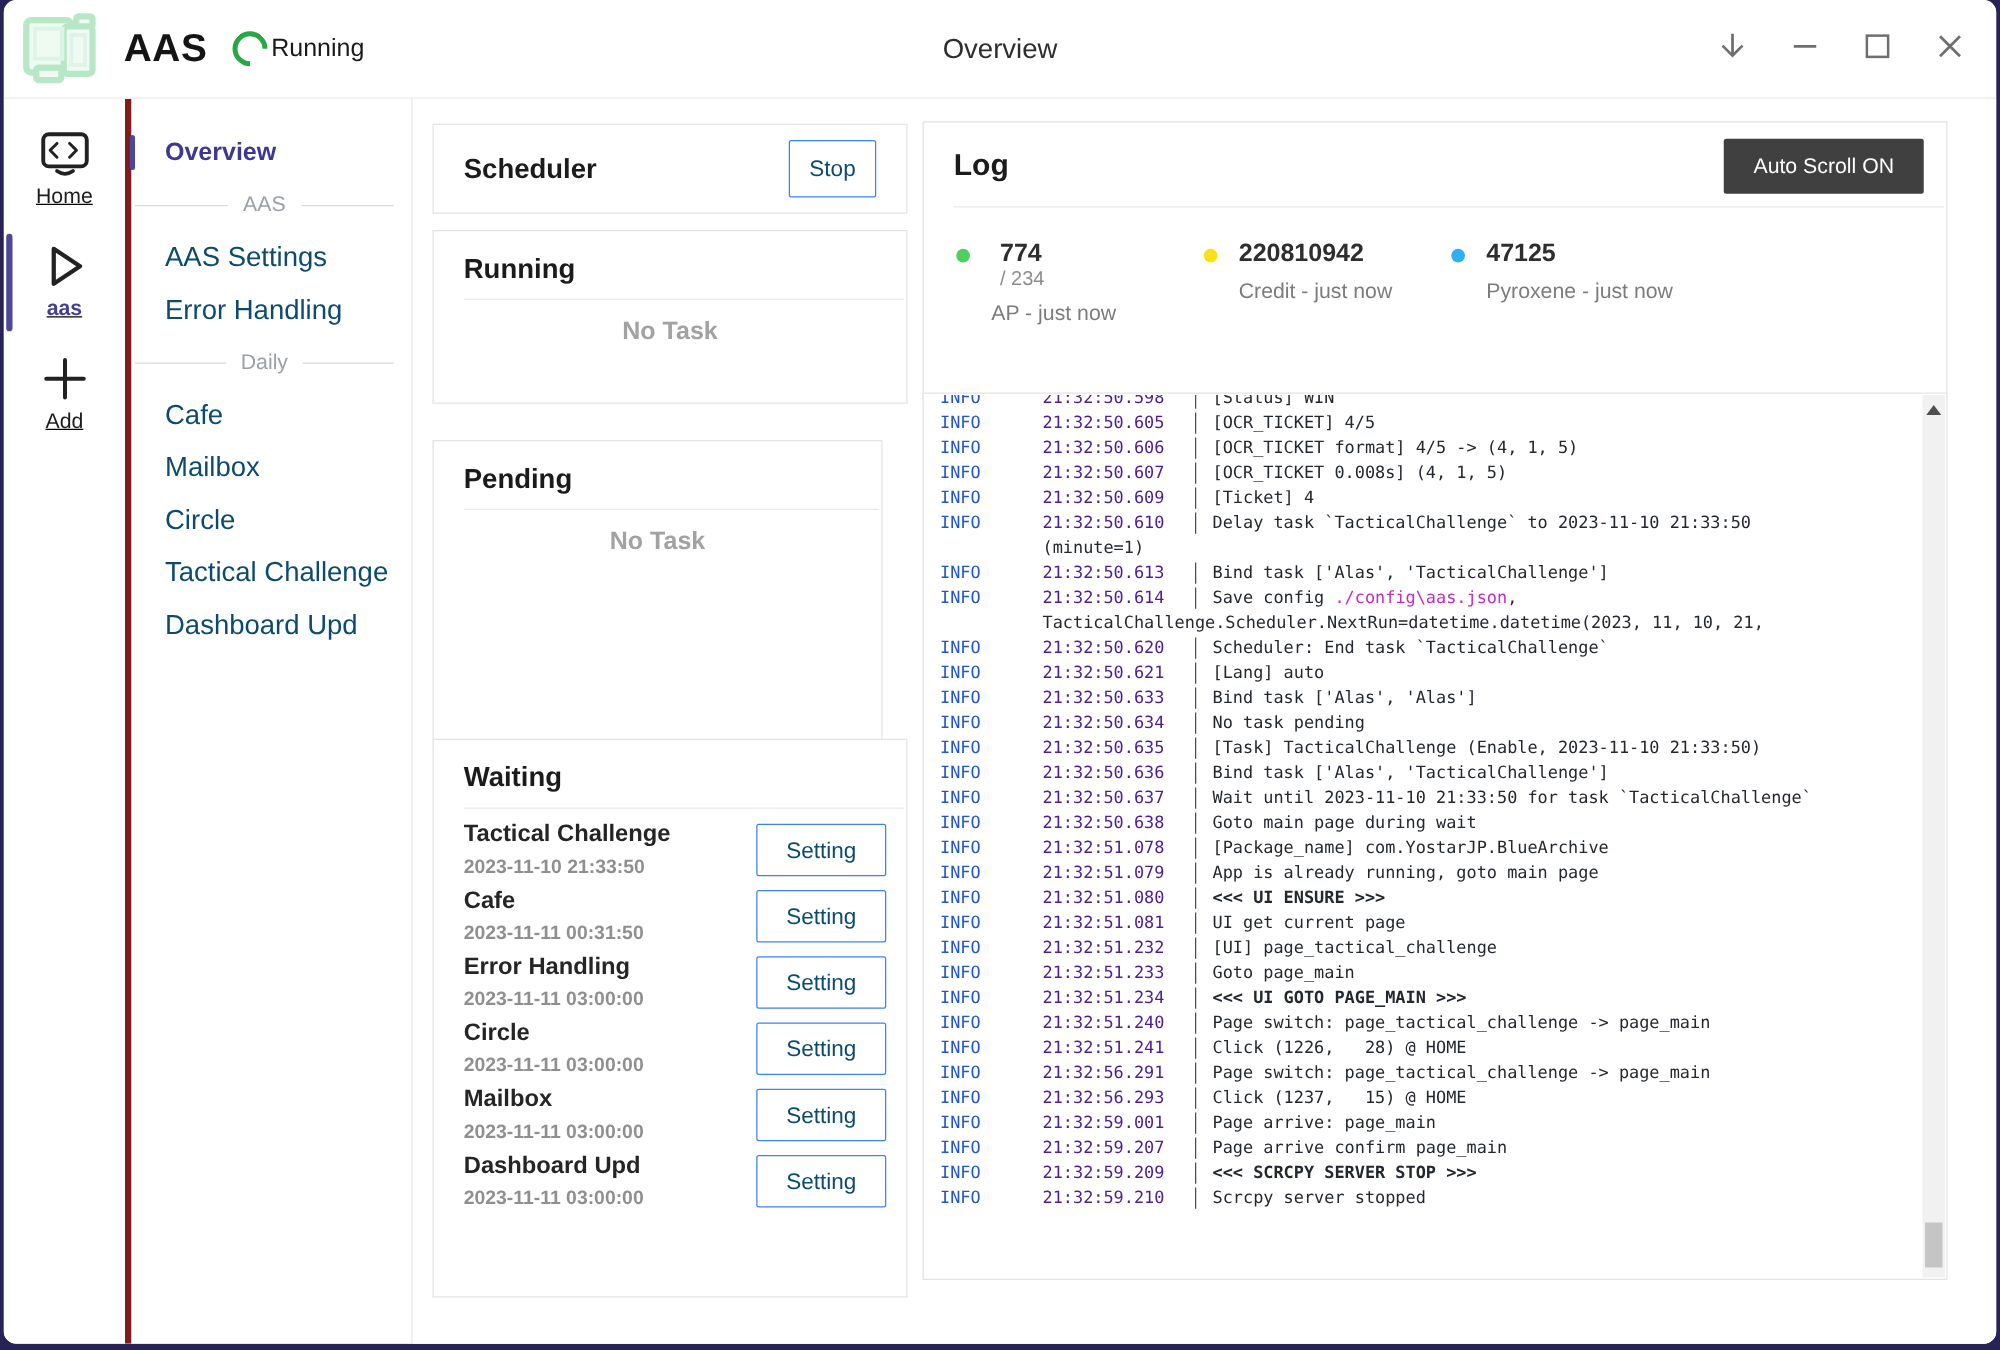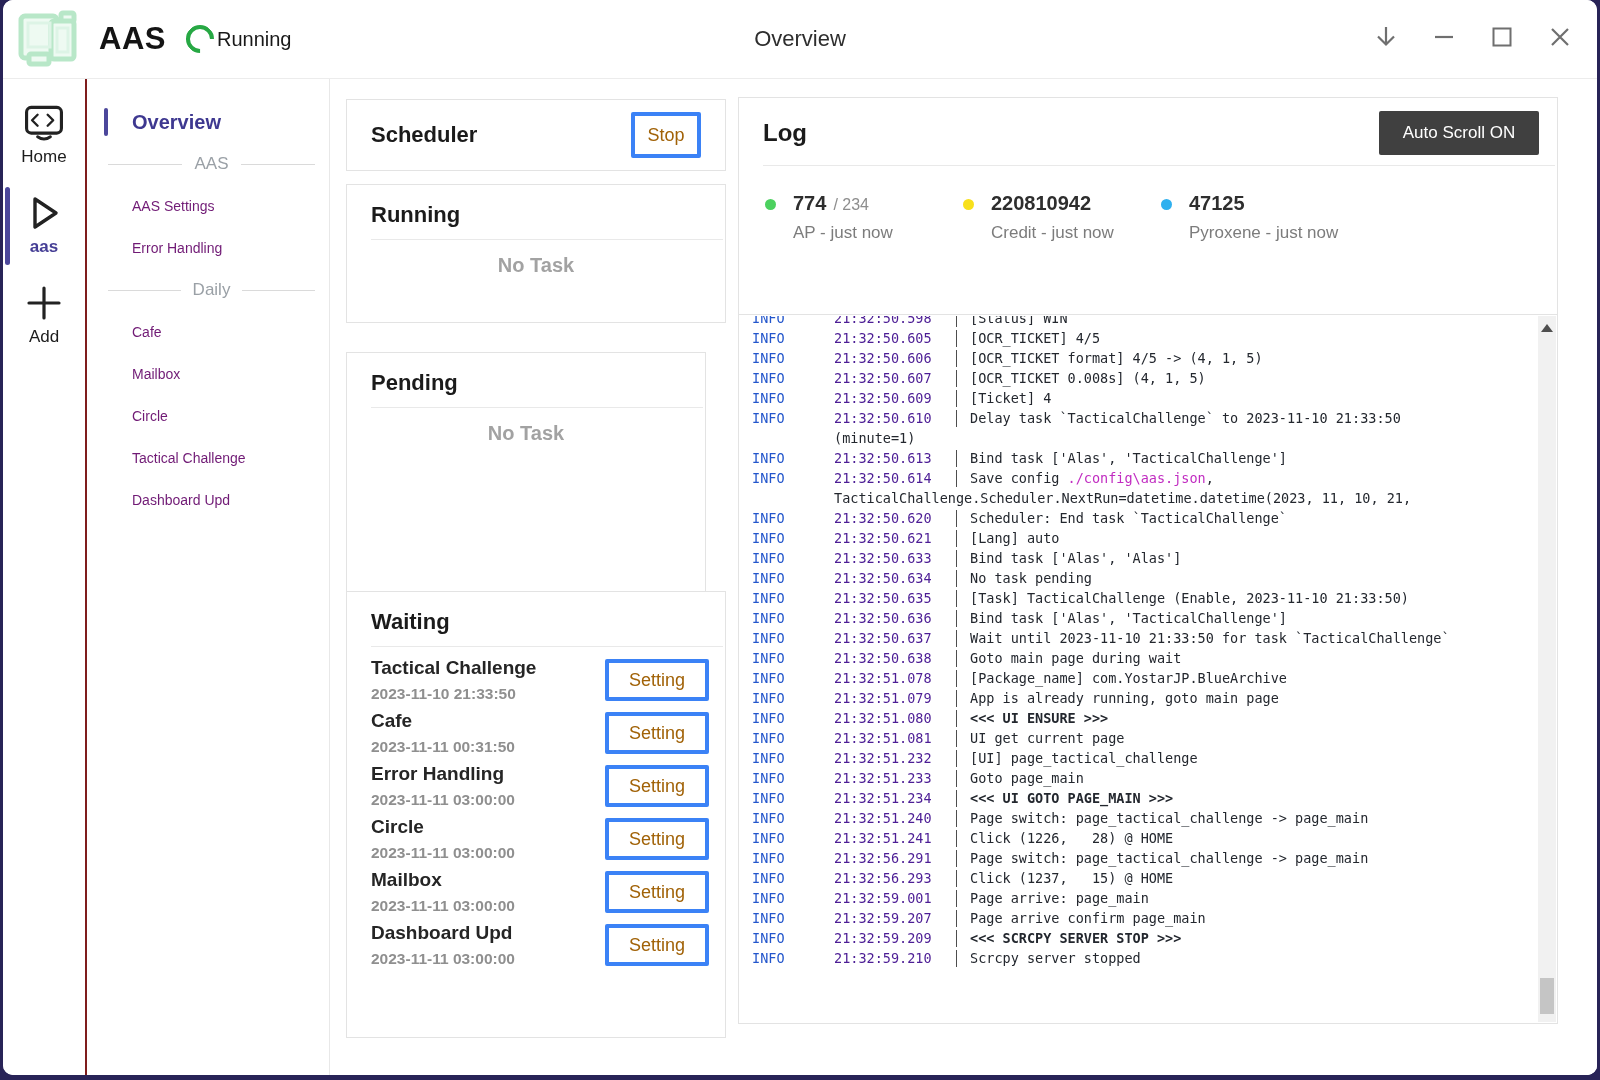--- a/index.html
+++ b/index.html
@@ -11,40 +11,40 @@
   .app-name{margin-left:20px;font-size:31px;font-weight:800;color:#141414;letter-spacing:.5px;}
   .status{display:flex;align-items:center;margin-left:20px;}
   .spinner{width:20px;height:20px;border:4px solid #27a844;border-right-color:transparent;border-radius:50%;transform:rotate(45deg);}
   .status-label{font-size:20px;color:#191919;margin-left:3px;}
   .win-title{position:absolute;left:50%;transform:translateX(-50%);font-size:22px;color:#2e2e2e;}
   .win-controls{position:absolute;right:24px;top:0;height:78px;display:flex;align-items:center;gap:32px;}
   .win-controls .wbtn{width:26px;height:26px;display:flex;align-items:center;justify-content:center;color:#6f6f6f;cursor:pointer;}
 
   
   .content{position:absolute;top:79px;left:0;right:0;bottom:0;background:#fff;}
-  .rail{position:absolute;left:0;top:0;bottom:0;width:84px;border-right:2px solid #7f1d1d;padding-top:16px;box-sizing:border-box;}
+  .rail{position:absolute;left:0;top:0;bottom:0;width:102px;border-right:5px solid #7f1d1d;padding-top:16px;box-sizing:border-box;text-decoration:underline;}
   .rail-item{position:relative;text-align:center;padding:6px 0 10px;margin-bottom:8px;cursor:pointer;}
   .rail-item .ric{height:44px;display:flex;align-items:center;justify-content:center;}
   .rail-item .rlabel{font-size:17px;color:#1c1c1c;margin-top:2px;}
   .rail-item.active .rlabel{color:#453e95;font-weight:700;}
   .rail-item.active .abar{position:absolute;left:2px;top:2px;bottom:2px;width:5px;background:#4c479b;border-radius:3px;}
 
   .subnav{position:absolute;left:91px;top:0;bottom:0;width:236px;border-right:1px solid #e8e8e8;padding-top:22px;box-sizing:border-box;}
-  .nav-link{position:relative;height:42px;display:flex;align-items:center;padding-left:38px;font-size:14px;color:#701a75;cursor:pointer;}
+  .nav-link{position:relative;height:42px;display:flex;align-items:center;padding-left:38px;font-size:22px;color:#0c4a6e;cursor:pointer;}
   .nav-link.active{color:#3e3890;font-weight:700;font-size:20px;}
   .nav-link.active .nbar{position:absolute;left:10px;top:7px;bottom:7px;width:4px;background:#4c479b;border-radius:2px;}
   .nav-div{height:42px;display:flex;align-items:center;gap:12px;color:#9aa0a6;font-size:17px;padding:0 14px;}
   .nav-div .ln{flex:1;height:1px;background:#dadada;}
 
   main{position:absolute;left:328px;top:0;right:0;bottom:0;background:#fff;}
   .card{position:absolute;background:#fff;border:1px solid #e3e3e3;box-sizing:border-box;}
   .card h2{margin:0;font-size:22px;font-weight:700;color:#1b1b1b;}
   .sep{border:none;border-top:1px solid #e9e9e9;margin:0 2px 0 24px;}
   .empty{text-align:center;color:#a2a2a2;font-size:20px;font-weight:600;margin-top:14px;}
-  .ghost-btn{background:#fff;border:4px solid #3b82f6;border-radius:2px;font-size:18px;color:#a16207;font-family:inherit;cursor:pointer;}
+  .ghost-btn{background:#fff;border:1px solid #3b82f6;border-radius:2px;font-size:18px;color:#0c4a6e;font-family:inherit;cursor:pointer;}
 
   .scheduler-card{left:15px;top:20px;width:380px;height:72px;display:flex;align-items:center;padding:0 24px;}
   .scheduler-card .ghost-btn{margin-left:auto;width:70px;height:46px;}
 
   .running-card{left:15px;top:105px;width:380px;height:139px;}
   .pending-card{left:15px;top:273px;width:360px;height:244px;}
   .running-card h2,.pending-card h2,.waiting-card h2{padding:17px 24px 11px;}
 
   .waiting-card{left:15px;top:512px;width:380px;height:447px;}
   .wlist{padding:10px 16px 0 24px;}
@@ -55,21 +55,21 @@
   .wrow .ghost-btn{width:104px;height:42px;}
 
   .log-card{left:407px;top:18px;width:820px;height:226px;}
   .log-head{display:flex;align-items:center;padding:13px 18px 10px 24px;}
   .log-head h2{font-size:24px;}
   .autoscroll-btn{margin-left:auto;width:160px;height:44px;background:#404040;color:#fff;border:none;border-radius:2px;font-size:17px;font-family:inherit;cursor:pointer;}
   .stats{display:flex;padding:26px 0 0 26px;}
   .stat{width:198px;display:flex;}
   .dot{width:11px;height:11px;border-radius:50%;margin-top:7px;flex:none;}
   .stat-body{margin-left:17px;}
-  .stat-vrow{display:flex;align-items:baseline;}
+  .stat-vrow{display:flex;align-items:baseline;flex-direction:column;}
   .stat-value{font-size:20px;font-weight:700;color:#2e2e2e;}
   .stat-suffix{font-size:16px;color:#8d8d8d;margin-left:7px;}
   .stat-label{font-size:17px;color:#7c7c7c;margin-top:8px;}
 
   
   .console{left:407px;top:235px;width:820px;height:710px;}
   .lines{position:absolute;left:0;top:1px;right:20px;bottom:1px;overflow:hidden;}
   .lines-inner{margin-top:-8px;padding-left:13px;font-family:"DejaVu Sans Mono",monospace;font-size:13.5px;line-height:20px;color:#23272e;}
   .lrow{display:grid;grid-template-columns:82px 122px 14px 1fr;}
   .lvl{color:#2356cc;}

